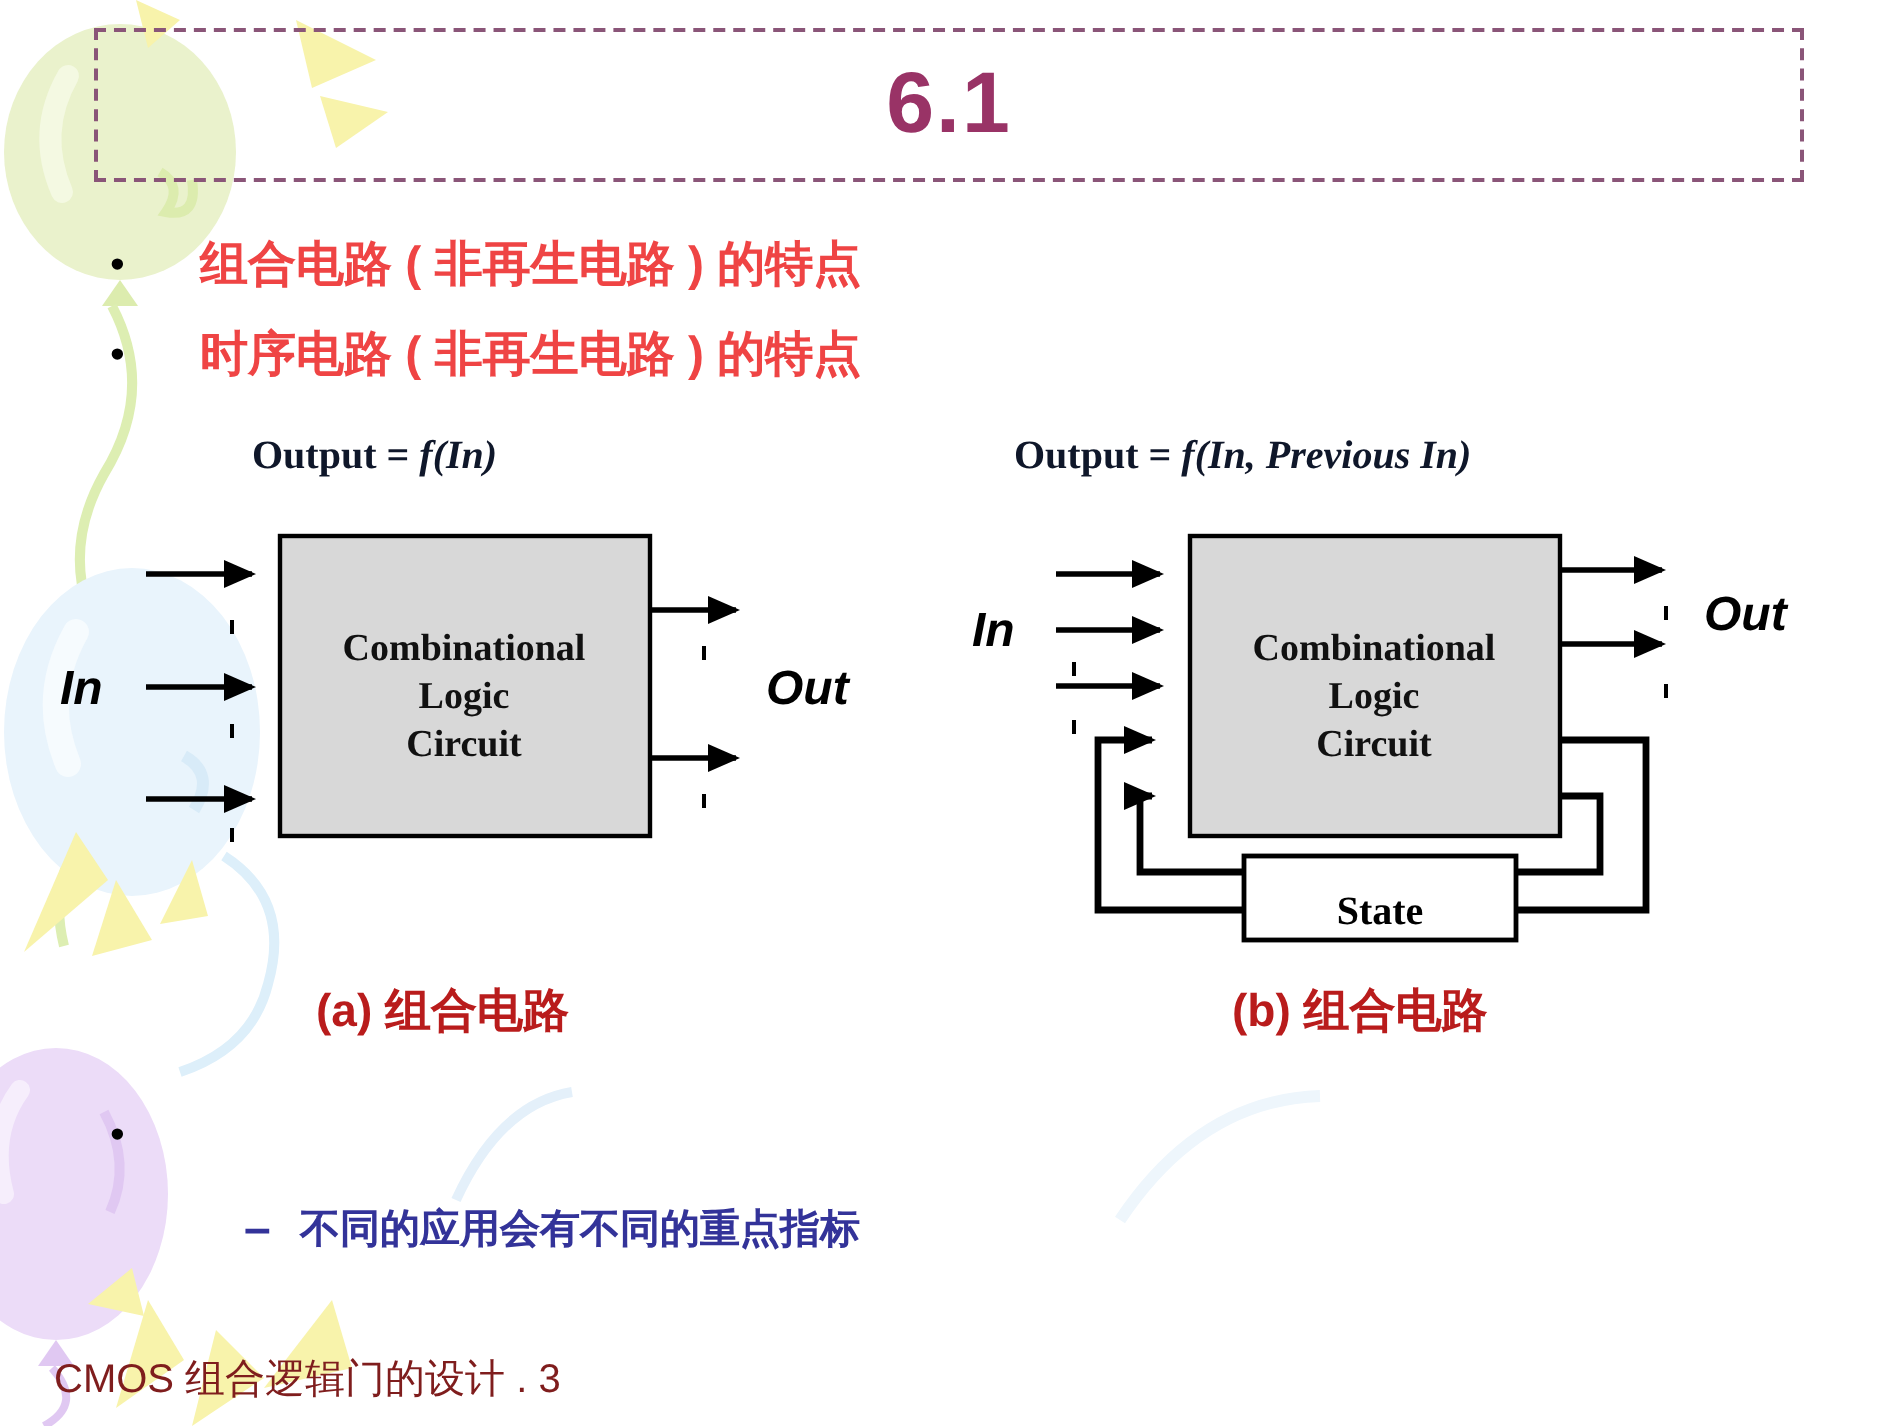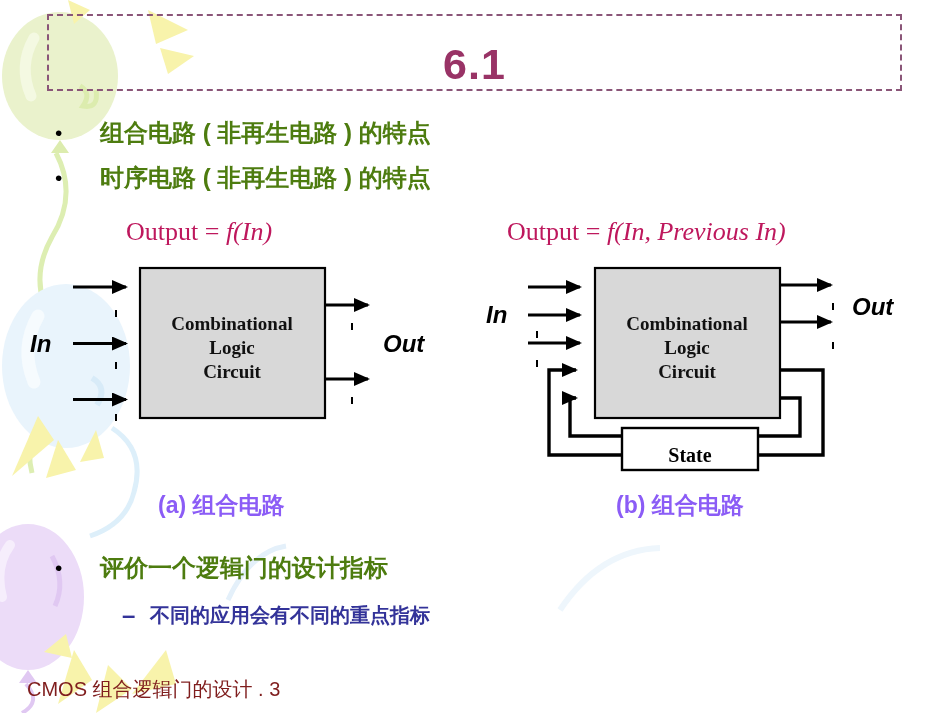--- a/index.html
+++ b/index.html
@@ -8,46 +8,46 @@
     background:#ffffff;font-family:"Liberation Sans",sans-serif;
   }
   #bg-decor{position:absolute;left:0;top:0;width:950px;height:713px;z-index:0;}
   #diagram-layer{position:absolute;left:0;top:0;width:950px;height:713px;z-index:1;}
   .layer{position:absolute;z-index:2;}
 
   
   .title-box{
     left:47px;top:14px;width:851px;height:73px;
     border:2px dashed #8a5578;
-    display:flex;align-items:flex-end;justify-content:center;
+    display:flex;align-items:center;justify-content:center;
   }
   .title-text{
     color:#993366;font-weight:bold;font-size:43px;
     display:flex;gap:30px;letter-spacing:1px;
     font-family:"Liberation Sans",sans-serif;
   }
 
   
   .bullet-row{left:55px;display:flex;align-items:flex-start;}
   .bullet-mark{width:45px;font-size:21px;color:#000;line-height:30px;}
-  .bullet-text{font-size:24px;font-weight:bold;color:#4d7c0f;line-height:30px;}
+  .bullet-text{font-size:24px;font-weight:bold;color:#ef4444;line-height:30px;}
   .sub-row{left:122px;display:flex;align-items:flex-start;}
   .sub-mark{width:28px;font-size:24px;font-weight:bold;color:#333399;line-height:30px;}
   .sub-text{font-size:20px;font-weight:bold;color:#333399;line-height:30px;}
 
   
   .formula{
-    font-family:"Liberation Serif",serif;font-weight:normal;
-    font-size:26px;color:#be185d;white-space:nowrap;
+    font-family:"Liberation Serif",serif;font-weight:bold;
+    font-size:20px;color:#0f172a;white-space:nowrap;
   }
   .formula .fx{font-style:italic;}
 
   
   .caption{
-    font-size:23px;font-weight:bold;color:#8b5cf6;white-space:nowrap;text-align:center;
+    font-size:23px;font-weight:bold;color:#b91c1c;white-space:nowrap;text-align:center;
   }
 
   
   .footer{
     left:27px;top:676px;font-size:20px;color:#7f1d1d;white-space:nowrap;
   }
 
   
   .box-label{font-family:"Liberation Serif",serif;font-weight:bold;font-size:19px;fill:#111111;}
   .state-label{font-family:"Liberation Serif",serif;font-weight:bold;font-size:20px;fill:#000000;}
@@ -181,21 +181,20 @@
   </div>
   <div class="layer formula" style="left:507px;top:217px">
     <span>Output = </span><span class="fx">f(In, Previous In)</span>
   </div>
 
   <div class="layer caption" style="left:158px;top:490px">(a) 组合电路</div>
   <div class="layer caption" style="left:616px;top:490px">(b) 组合电路</div>
 
   <div class="layer bullet-row" style="top:553px">
     <span class="bullet-mark">•</span>
-    <span class="bullet-text">评价一个逻辑门的设计指标</span>
   </div>
   <div class="layer sub-row" style="top:600px">
     <span class="sub-mark">–</span>
     <span class="sub-text">不同的应用会有不同的重点指标</span>
   </div>
 
   <div class="layer footer">CMOS 组合逻辑门的设计 . 3</div>
 
 </div>
 

